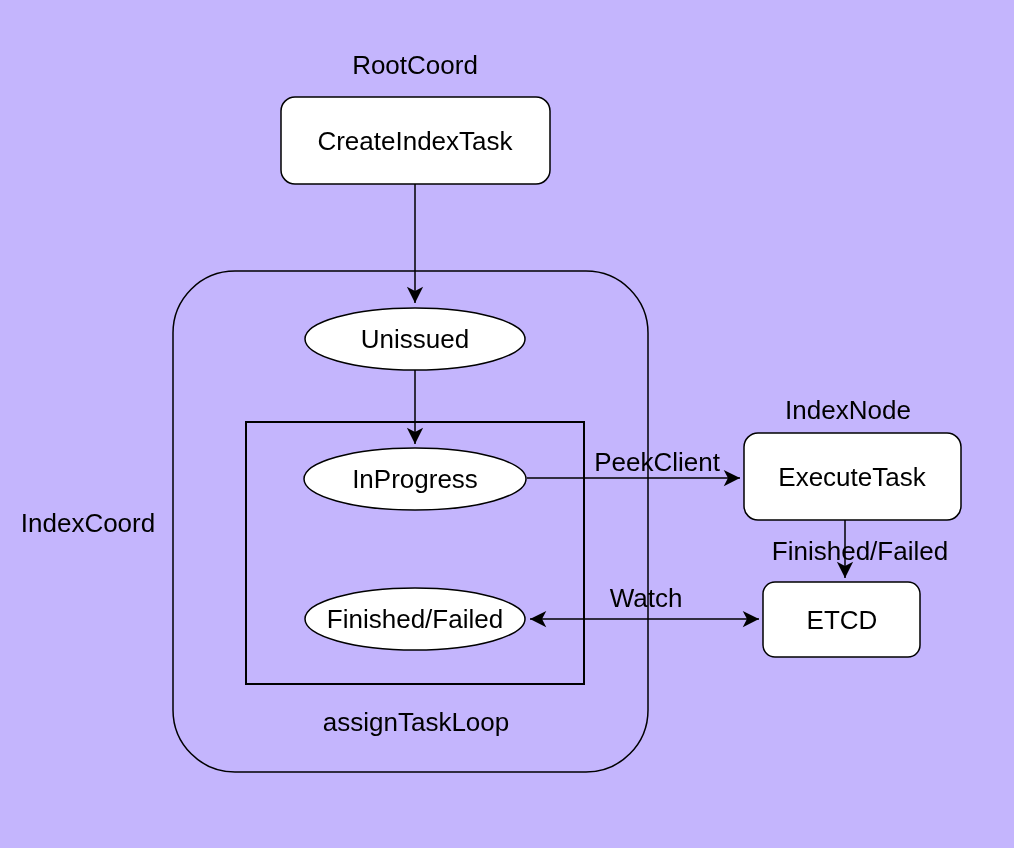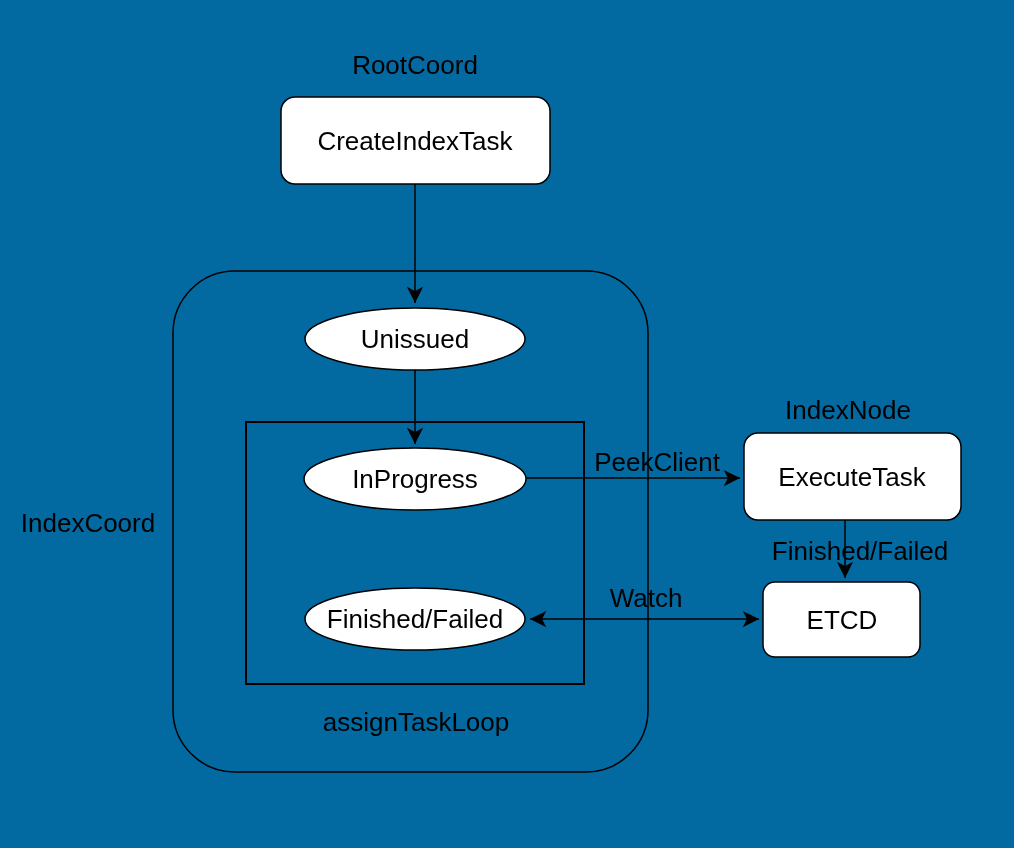--- a/index.html
+++ b/index.html
@@ -7,21 +7,21 @@
     padding: 0;
     background: #ffffff;
     width: 1014px;
     height: 848px;
     overflow: hidden;
   }
   .canvas {
     position: relative;
     width: 1014px;
     height: 848px;
-    background: #0369a1;
+    background: #c4b5fd;
   }
   svg {
     display: block;
     font-family: "Liberation Sans", sans-serif;
   }
   text {
     font-family: "Liberation Sans", sans-serif;
     font-size: 26px;
     fill: #000000;
   }

